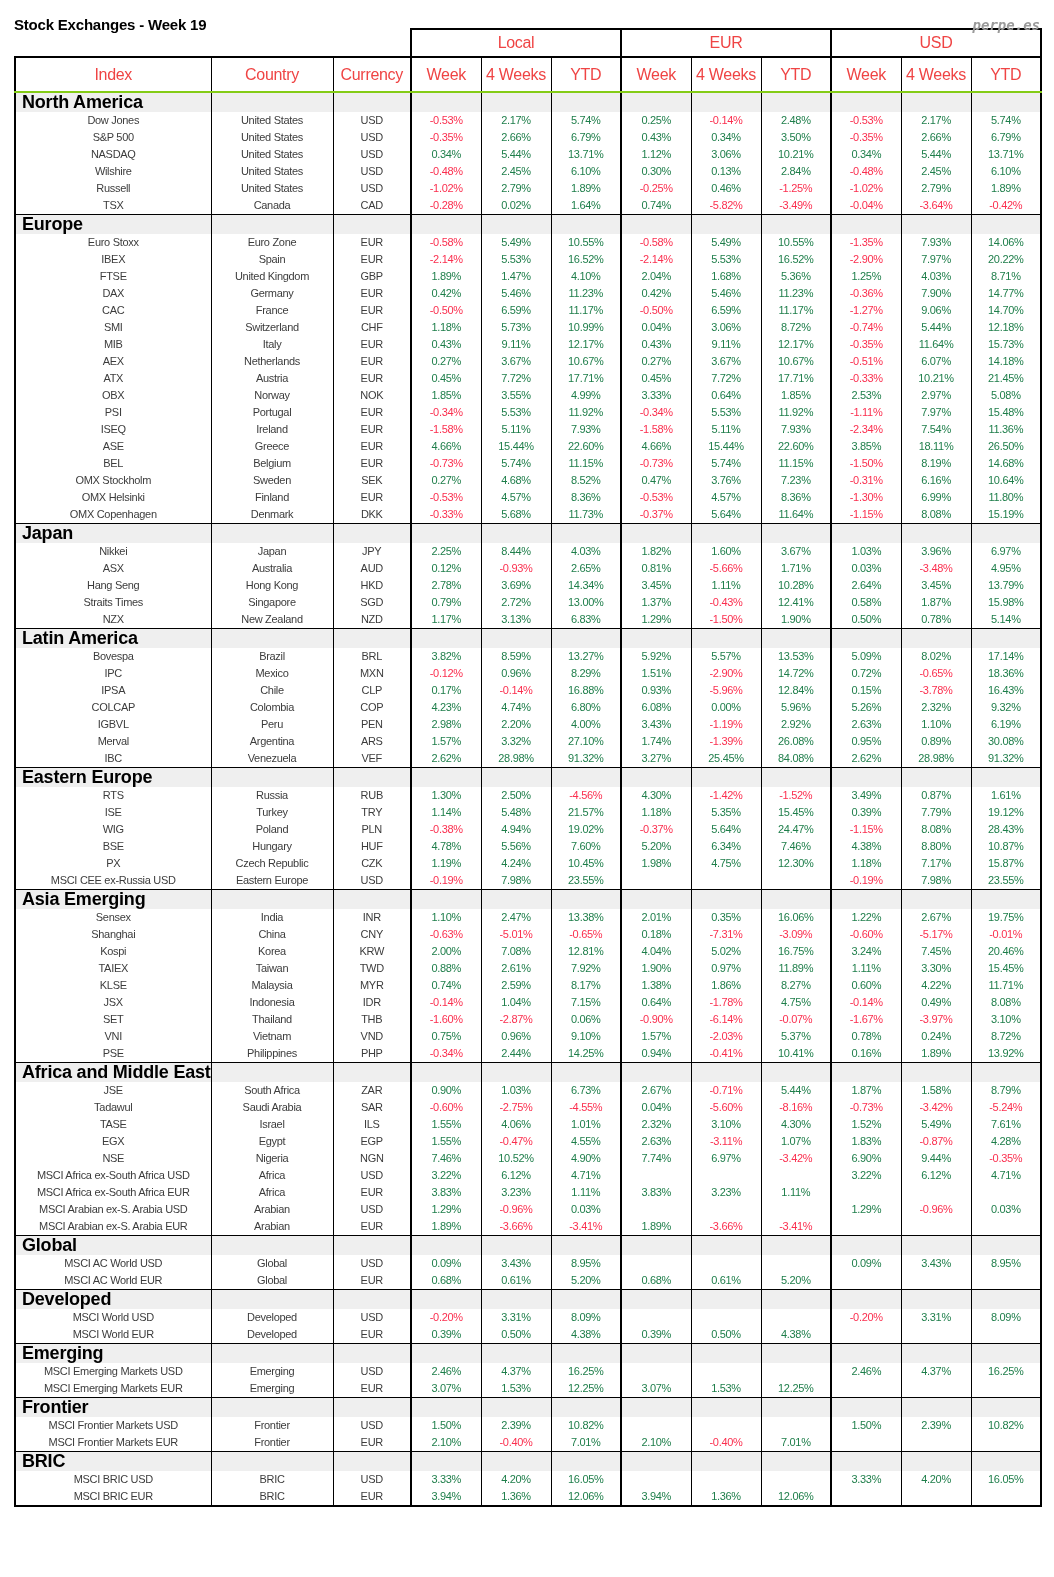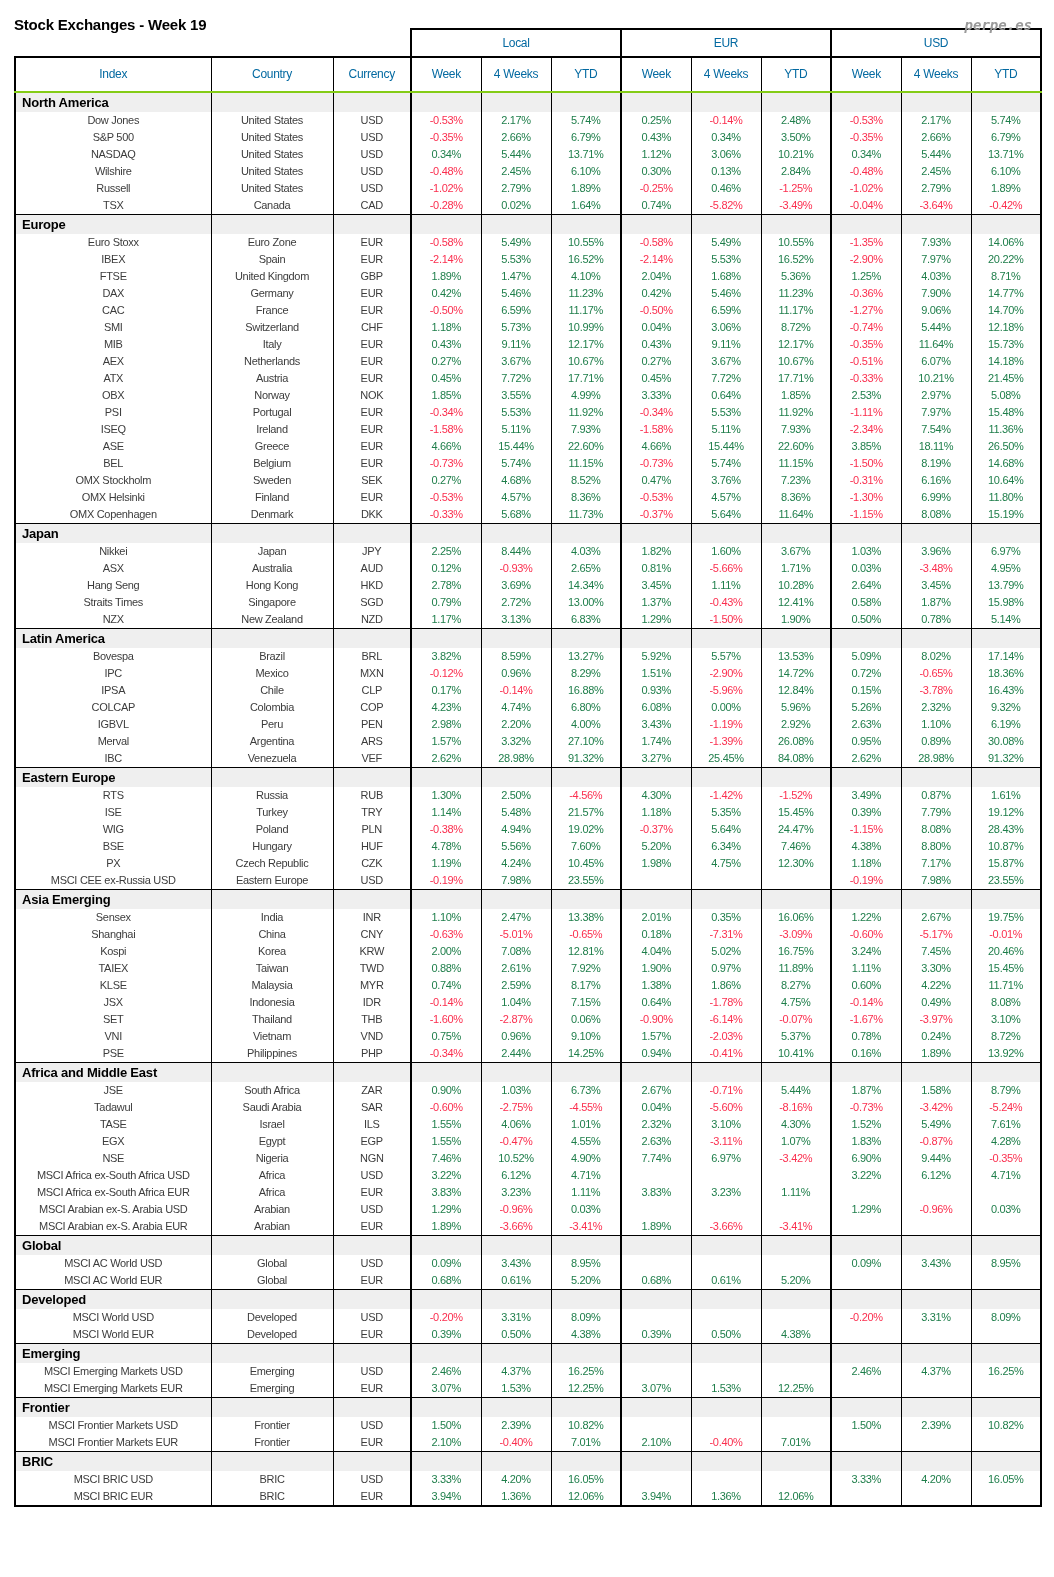--- a/index.html
+++ b/index.html
@@ -2,21 +2,21 @@
 <html><head>
 <meta charset="utf-8">
 <style>
   * { box-sizing: border-box; }
   html, body { margin: 0; padding: 0; background: #ffffff; }
   body {
     width: 1054px; height: 1577px;
     font-family: "Liberation Sans", sans-serif;
     color: #222;
   }
-  .wrap { padding: 5px 22px 0 14px; }
+  .wrap { padding: 5px 14px 0 14px; }
   .topbar {
     display: flex; justify-content: space-between; align-items: baseline;
     height: 22px; margin-bottom: 1px;
   }
   .title {
     font-weight: bold; font-size: 15px; letter-spacing: -0.2px; color: #000;
   }
   .brand {
     font-family: "DejaVu Sans Mono", monospace;
     font-weight: bold; font-style: italic;
@@ -27,21 +27,21 @@
     width: 1026px;
   }
   th, td {
     padding: 0; margin: 0;
     font-size: 11px; letter-spacing: -0.3px;
     text-align: center; vertical-align: middle;
     white-space: nowrap; overflow: hidden;
     height: 17px; line-height: 17px;
     font-weight: normal; color: #3c3c3c;
   }
-  thead th { color: #0369a1; font-size: 12px; }
+  thead th { color: #ef4444; font-size: 16px; }
   .g-blank { border: none; }
   .g-head {
     border: 2px solid #000;
     height: 26px; line-height: 26px;
   }
   .colhead th {
     border-top: 2px solid #000;
     border-bottom: 2px solid #84cc16;
     height: 33px; line-height: 33px;
   }
@@ -55,21 +55,21 @@
   .c8 { border-right: 2px solid #000; }
   .c9, .c10 { border-right: 1px solid #000; }
   .c11 { border-right: 2px solid #000; }
   tr.section-row td {
     background: #efefef;
     border-top: 1px solid #000;
     height: 19px; line-height: 19px;
   }
   td.section-label {
     text-align: left; font-weight: bold;
-    font-size: 13px; letter-spacing: -0.2px;
+    font-size: 18px; letter-spacing: -0.2px;
     color: #000; padding-left: 6px;
   }
   tbody tr:last-child td { border-bottom: 2px solid #000; }
   .pos { color: #1e7e4a; }
   .neg { color: #fb2e4e; }
 </style>
 </head>
 <body>
 
 <div class="wrap">

